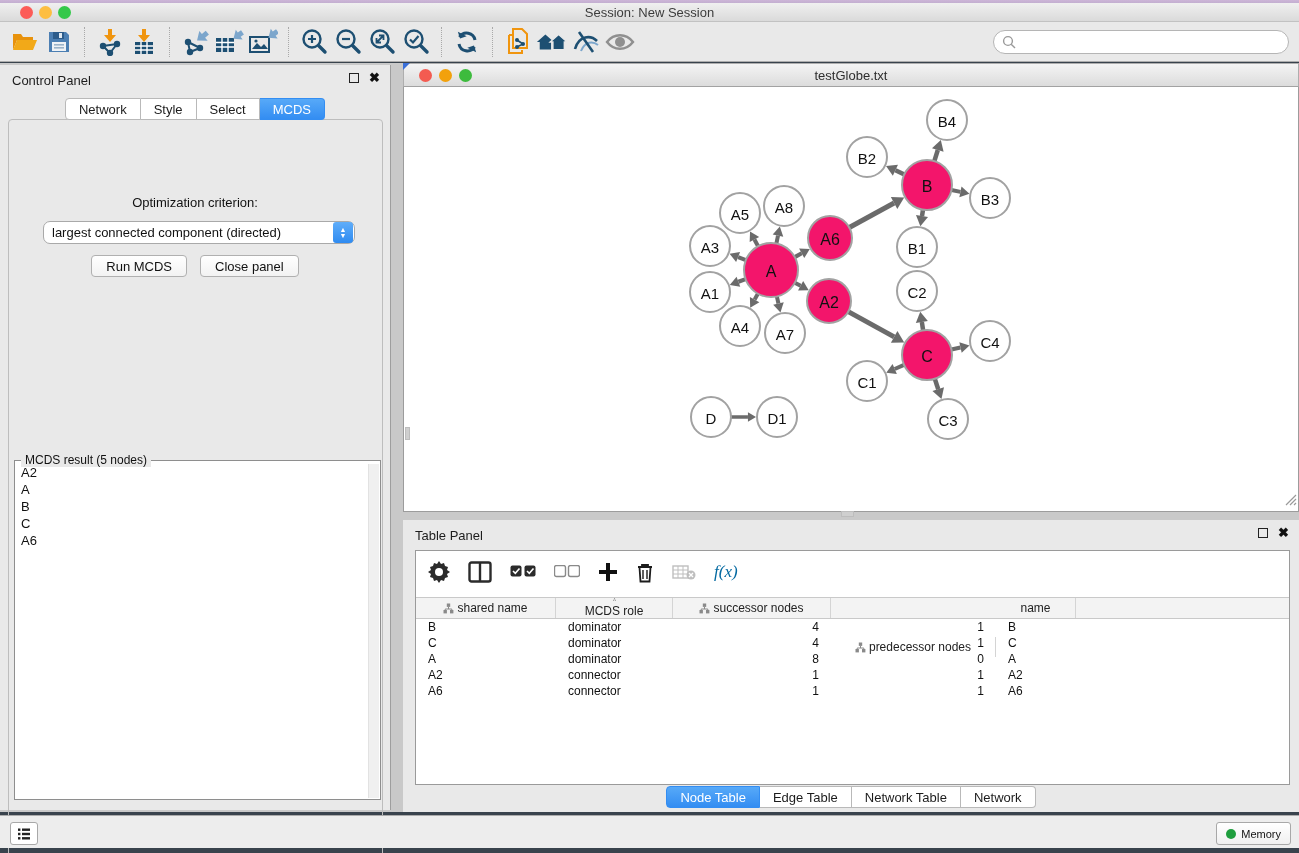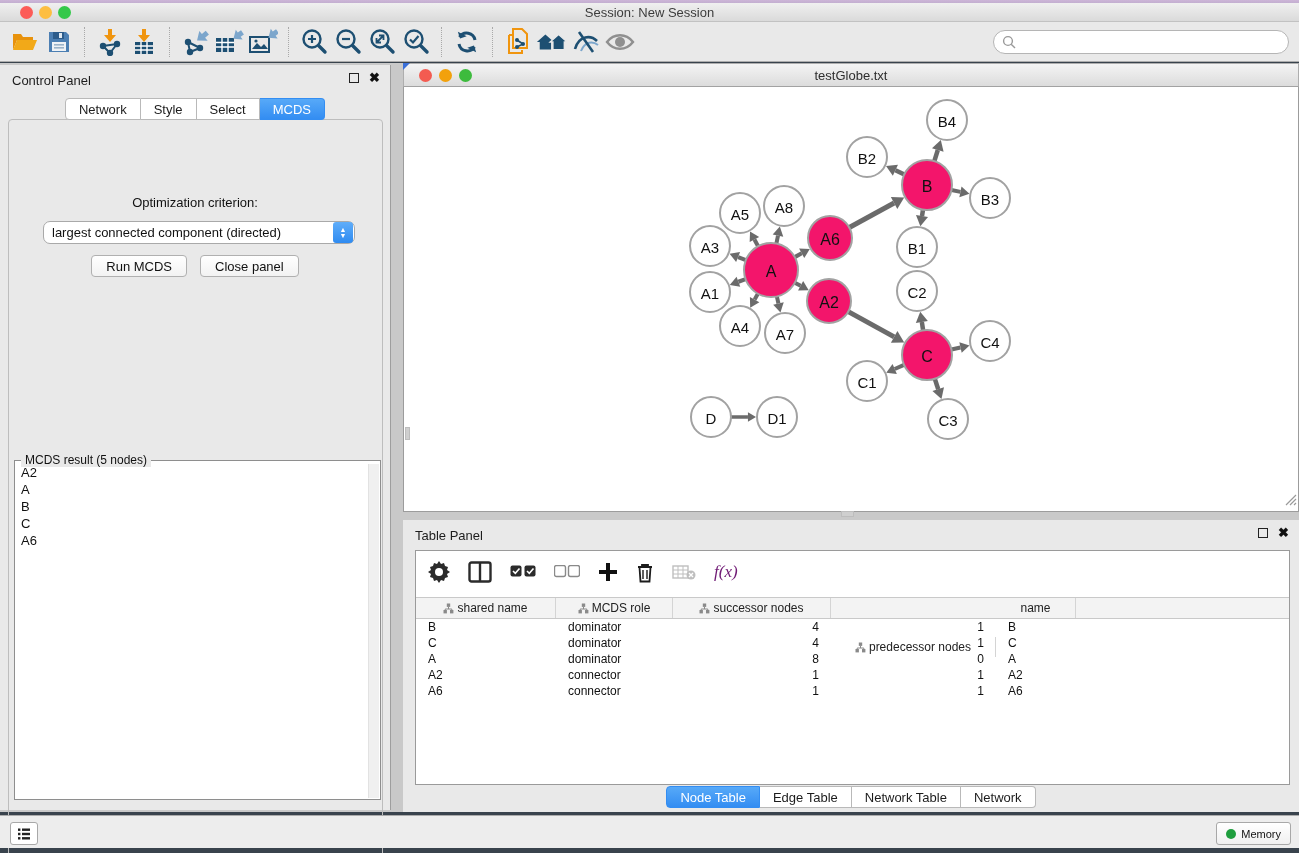--- a/index.html
+++ b/index.html
@@ -78,21 +78,21 @@
     border:1px solid #9c9c9c; border-top:none; }
   .net-grip { position:absolute; right:1px; bottom:1px; }
   .vscroll-thumb { position:absolute; left:1px; top:340px; width:5px; height:13px; background:#cfcfcf; border:1px solid #bdbdbd; }
   .hscroll-thumb { position:absolute; left:438px; bottom:-6px; width:13px; height:6px; background:#cfcfcf; border:1px solid #bdbdbd; }
 
   
   .table-panel { position:absolute; left:403px; top:457px; width:896px; height:292px; background:#e9e9e9; }
   .tp-box { position:absolute; left:12px; top:30px; width:875px; height:235px; background:#fff; border:1px solid #9a9a9a; }
   .tp-toolbar { position:absolute; left:0; top:0; width:100%; height:42px; display:flex; align-items:center; padding-left:12px; gap:18px; }
   .tp-icon { display:flex; align-items:center; justify-content:center; }
-  .fx-label { font-family:"Liberation Serif", serif; font-style:italic; font-size:17px; color:#701a75; }
+  .fx-label { font-family:"Liberation Serif", serif; font-style:italic; font-size:17px; color:#0369a1; }
   .tbl { position:absolute; left:0; top:46px; right:0; bottom:0; border-top:1px solid #c9c9c9; overflow:hidden; }
   .tbl-header { display:flex; height:21px; border-bottom:1px solid #c9c9c9; background:#f3f3f3; }
   .th { display:flex; align-items:center; justify-content:center; gap:3px; font-size:12px; color:#222;
     border-right:1px solid #d4d4d4; height:100%; }
   .tbl-rows .tr { display:flex; height:16px; align-items:center; }
   .td { font-size:12px; color:#111; padding:0 12px; white-space:nowrap; overflow:hidden; }
   .td.right { text-align:right; }
   .tp-tabs { position:absolute; left:0; bottom:4px; width:100%; display:flex; justify-content:center; }
 
   
@@ -464,21 +464,21 @@
           <div class="tbl-header">
               <div class="th" style="width: 140px;">
                 <svg width="11" height="11" viewBox="0 0 11 11">
                   <rect x="3.8" y="0.5" width="3.4" height="3.4" fill="#8a8a8a"></rect>
                   <rect x="0.5" y="7" width="3.4" height="3.4" fill="#8a8a8a"></rect>
                   <rect x="7" y="7" width="3.4" height="3.4" fill="#8a8a8a"></rect>
                   <path d="M5.5 4 v2 M2.2 7 V6 h6.6 v1" stroke="#8a8a8a" stroke-width="1" fill="none"></path>
                 </svg>
                 <span>shared name</span>
               </div>
-              <div class="th" style="width: 117px;">
+              <div class="th" style="width: 117px; flex-direction: column;">
                 <svg width="11" height="11" viewBox="0 0 11 11">
                   <rect x="3.8" y="0.5" width="3.4" height="3.4" fill="#8a8a8a"></rect>
                   <rect x="0.5" y="7" width="3.4" height="3.4" fill="#8a8a8a"></rect>
                   <rect x="7" y="7" width="3.4" height="3.4" fill="#8a8a8a"></rect>
                   <path d="M5.5 4 v2 M2.2 7 V6 h6.6 v1" stroke="#8a8a8a" stroke-width="1" fill="none"></path>
                 </svg>
                 <span>MCDS role</span>
               </div>
               <div class="th" style="width: 158px;">
                 <svg width="11" height="11" viewBox="0 0 11 11">

